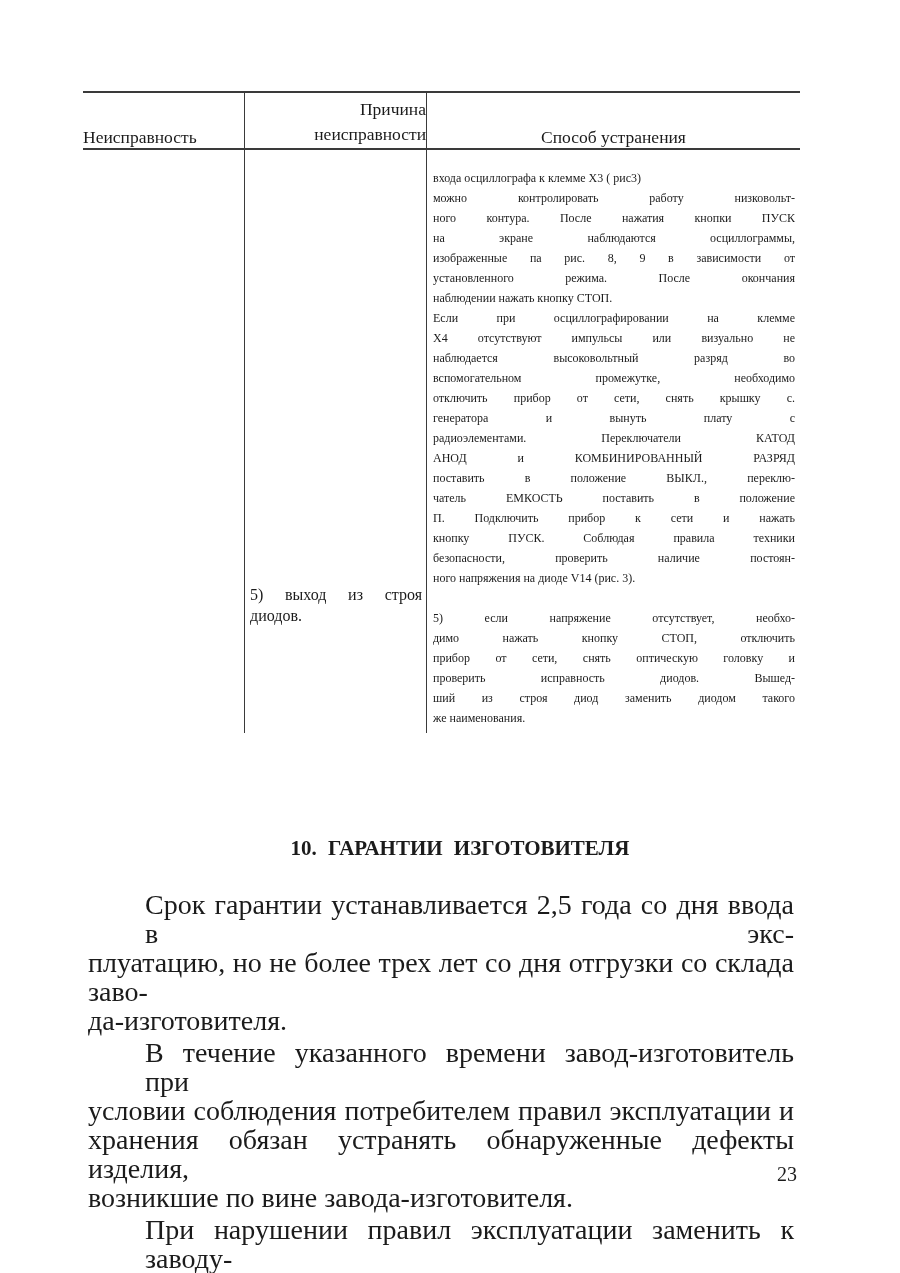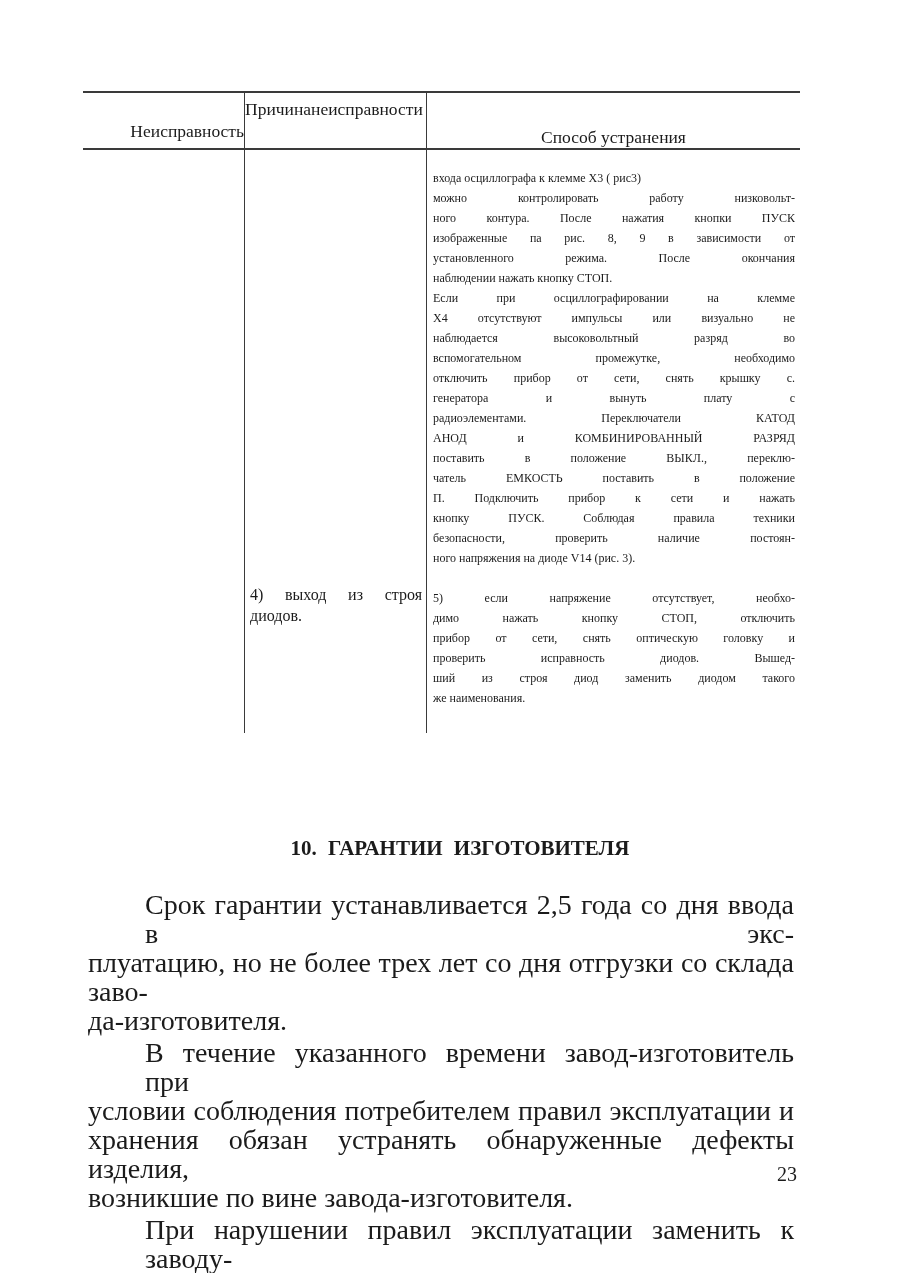--- a/index.html
+++ b/index.html
@@ -23,22 +23,22 @@
     display:flex;
     border-top:2.5px solid #3a3a3a;
     border-bottom:2.5px solid #3a3a3a;
     height:59px;
     font-size:17.5px;
   }
   .tbl-body { display:flex; height:583px; }
   .c1 { width:162px; border-right:1.6px solid #3a3a3a; }
   .c2 { width:182px; border-right:1.6px solid #3a3a3a; }
   .c3 { flex:1; }
-  .tbl-header .c1 { display:flex; align-items:flex-end; justify-content:flex-end; padding-bottom:6px; }
-  .tbl-header .c2 { display:flex; align-items:flex-start; padding-top:4px; line-height:25px; }
+  .tbl-header .c1 { display:flex; align-items:flex-end; justify-content:flex-start; padding-bottom:0; }
+  .tbl-header .c2 { display:flex; flex-direction:column; align-items:flex-end; padding-top:4px; line-height:25px; }
   .tbl-header .c3 { display:flex; align-items:flex-end; justify-content:center; }
 
   .tbl-body .c2 { font-size:16px; line-height:21px; padding:0 4px 0 5px; }
   .tbl-body .c2 .para { margin-top:434px; }
   .tbl-body .c3 { font-size:12px; line-height:20px; padding:18px 5px 0 6px; }
   .remedy-item5 { margin-top:20px; }
 
   
   .section { position:absolute; left:88px; top:836px; width:706px; }
   .section-heading {
@@ -71,33 +71,34 @@
       </div>
       <div class="c3">
         <span>Способ устранения</span>
       </div>
     </div>
     <div class="tbl-body">
       <div class="c1"></div>
       <div class="c2">
         <div>
             <div class="para">
-              <div class="jl">4) выход из строя</div>
+              <div class="jl">5) выход из строя</div>
               <div class="jl last">диодов.</div>
             </div>
           </div>
       </div>
       <div class="c3">
         <div>
             <div class="para">
               <div class="jl last">входа осциллографа к клемме Х3 ( рис3)</div>
             </div>
             <div class="para">
               <div class="jl">можно контролировать работу низковольт-</div>
               <div class="jl">ного контура. После нажатия кнопки ПУСК</div>
+              <div class="jl">на экране наблюдаются осциллограммы,</div>
               <div class="jl">изображенные па рис. 8, 9 в зависимости от</div>
               <div class="jl">установленного режима. После окончания</div>
               <div class="jl last">наблюдении нажать кнопку СТОП.</div>
             </div>
             <div class="para">
               <div class="jl">Если при осциллографировании на клемме</div>
               <div class="jl">Х4 отсутствуют импульсы или визуально не</div>
               <div class="jl">наблюдается высоковольтный разряд во</div>
               <div class="jl">вспомогательном промежутке, необходимо</div>
               <div class="jl">отключить прибор от сети, снять крышку с.</div>

